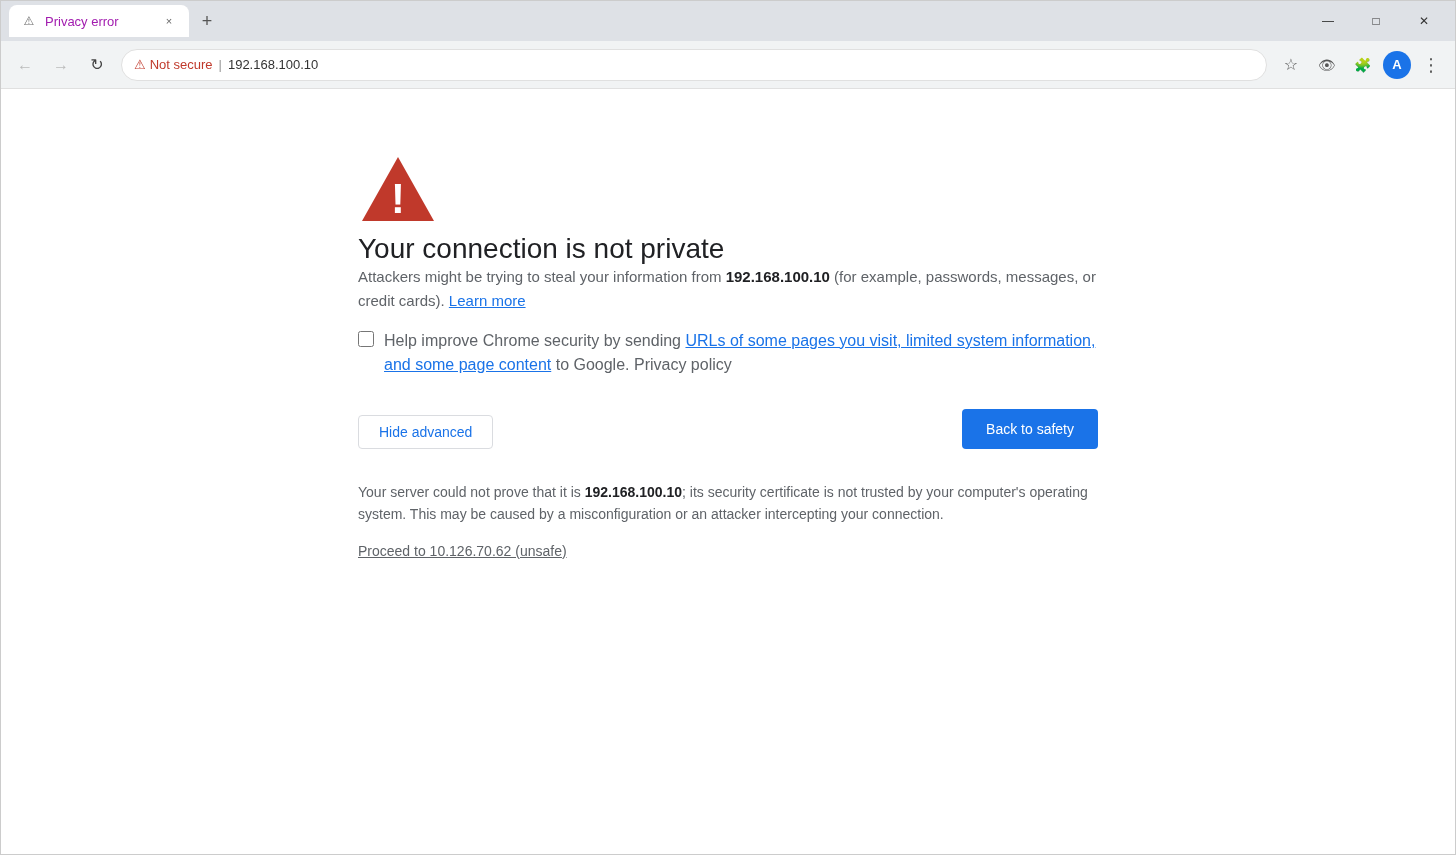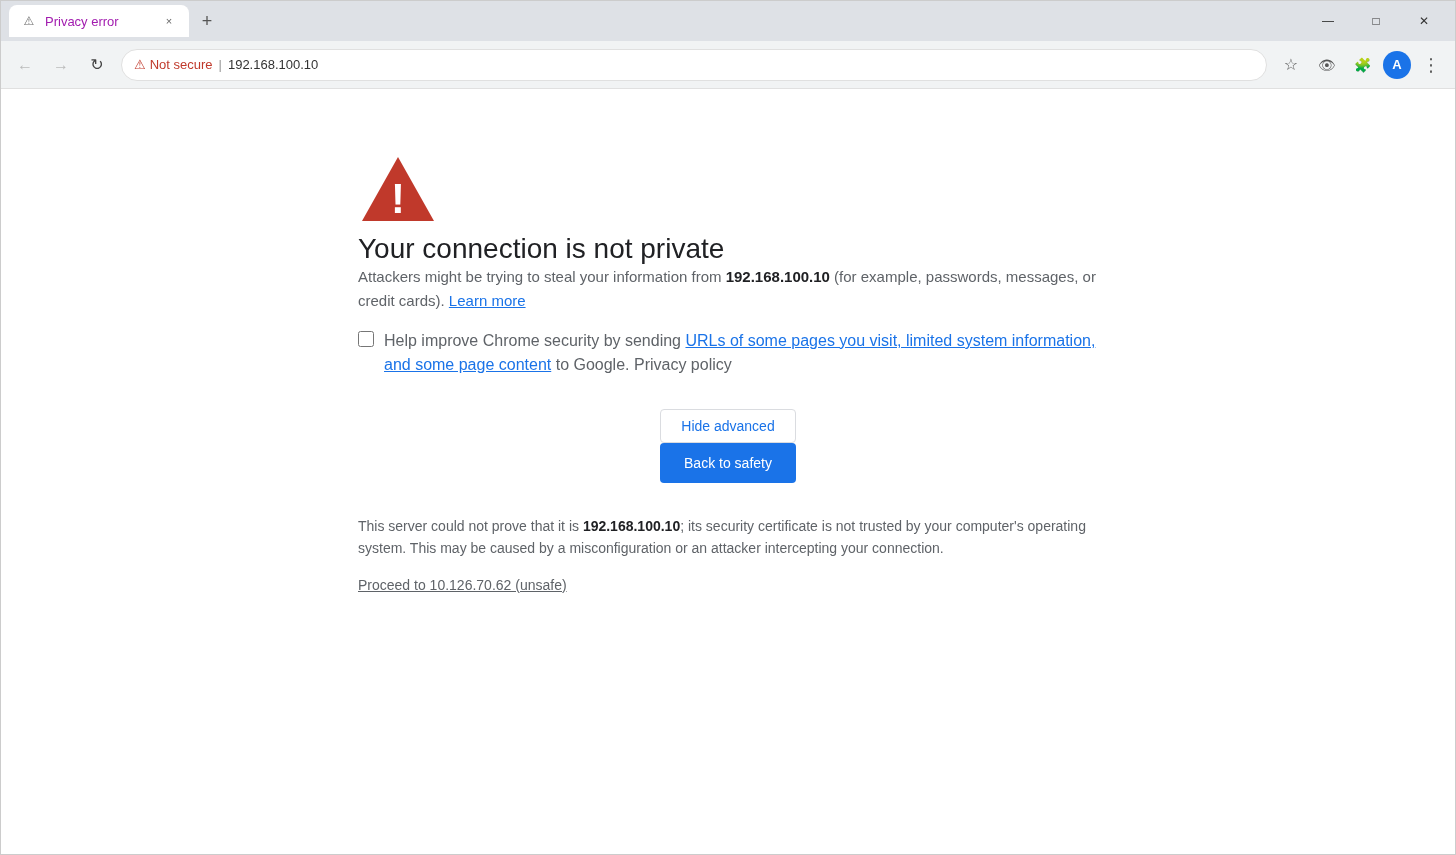--- a/index.html
+++ b/index.html
@@ -247,24 +247,23 @@
       text-decoration: underline;
       cursor: pointer;
     }
     .privacy-link {
       color: #5f6368;
       text-decoration: none;
       cursor: pointer;
     }
     .button-row {
       display: flex;
-      align-items: center;
+      align-items: flex-end;
       justify-content: space-between;
       margin-bottom: 32px;
-      flex-direction: column;
     }
     .hide-advanced-btn {
       padding: 8px 20px;
       border: 1px solid #dadce0;
       border-radius: 4px;
       background: #fff;
       color: #1a73e8;
       font-size: 14px;
       cursor: pointer;
     }
@@ -389,21 +388,21 @@
       </div>
 
       
       <div class="button-row">
         <button class="hide-advanced-btn">Hide advanced</button>
         <button class="back-to-safety-btn">Back to safety</button>
       </div>
 
       
       <p class="advanced-text">
-        <span>This server could not prove that it is </span><strong class="ip-bold">192.168.100.10</strong><span>; its security certificate is not trusted by your computer's operating system. This may be caused by a misconfiguration or an attacker intercepting your connection.</span>
+        <span>Your server could not prove that it is </span><strong class="ip-bold">192.168.100.10</strong><span>; its security certificate is not trusted by your computer's operating system. This may be caused by a misconfiguration or an attacker intercepting your connection.</span>
       </p>
 
       
       <a class="proceed-link">Proceed to 10.126.70.62 (unsafe)</a>
 
     </div>
   </div>
 
 </div>
 

